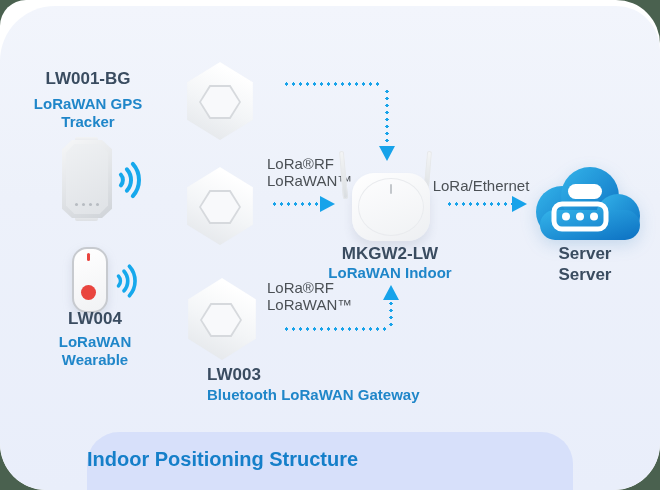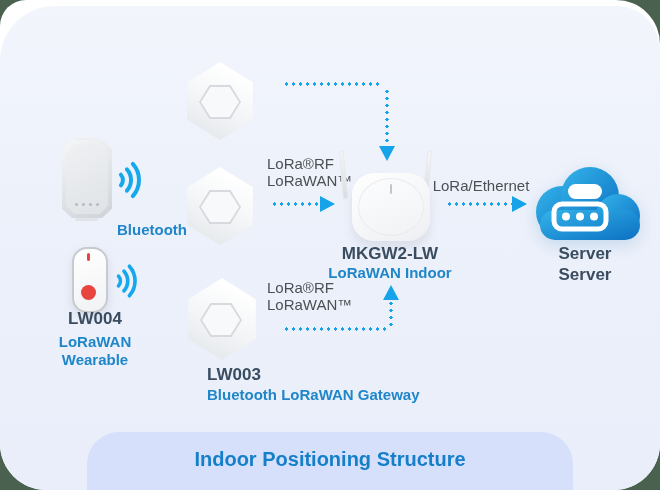--- a/index.html
+++ b/index.html
@@ -75,47 +75,51 @@
     background:linear-gradient(160deg,#fdfdfe,#f0f2f4);box-shadow:0 0 0 1px #e9ebee inset;}
   .gw-ind{left:38px;top:11px;width:2px;height:10px;background:#c3c7cb;border-radius:1px;}
   
   .dot-h{height:4px;background-image:radial-gradient(circle 1.7px at 50% 50%,#17a3ea 92%,rgba(23,163,234,0) 100%);background-size:7px 4px;background-repeat:repeat-x;}
   .dot-v{width:4px;background-image:radial-gradient(circle 1.7px at 50% 50%,#17a3ea 92%,rgba(23,163,234,0) 100%);background-size:4px 7px;background-repeat:repeat-y;}
   .arr-right{width:0;height:0;border-top:8px solid transparent;border-bottom:8px solid transparent;border-left:15px solid #17a3ea;}
   .arr-down{width:0;height:0;border-left:8px solid transparent;border-right:8px solid transparent;border-top:15px solid #17a3ea;}
   .arr-up{width:0;height:0;border-left:8px solid transparent;border-right:8px solid transparent;border-bottom:15px solid #17a3ea;}
   
   .banner{left:87px;top:432px;width:486px;height:58px;background:#d7e0fa;border-radius:32px 32px 0 0;}
-  .banner-title{width:100%;text-align:center;margin-top:16px;color:#157fc9;font-size:20px;font-weight:700;}
+  .banner-title{width:100%;margin-top:16px;color:#157fc9;font-size:20px;font-weight:700;}
 </style>
 </head>
 <body>
 
 <div class="abs card">
   <div class="abs panel"></div>
 
+  <div class="abs" style="left:23px;top:68px;width:130px;">
+    <div class="model">LW001-BG</div>
+    <div class="desc" style="margin-top:6px;">LoRaWAN GPS</div>
+    <div class="desc">Tracker</div>
+  </div>
 
   <div class="abs" style="left:62px;top:140px;width:50px;height:78px;">
     <div class="abs trk-tab" style="left:13px;top:-3px;"></div>
     <div class="abs trk-tab" style="left:13px;bottom:-3px;"></div>
     <div class="abs trk-body">
       <div class="abs trk-face"></div>
     </div>
     <div class="abs" style="left:0;top:52px;width:50px;text-align:center;">
       <span class="trk-dot"></span><span class="trk-dot"></span><span class="trk-dot"></span><span class="trk-dot"></span>
     </div>
   </div>
 
   <svg class="abs" style="left:114px;top:157px;" width="28" height="46" viewBox="0 0 28 46">
     <path d="M6.9 17.7 A8 8 0 0 1 6.9 28.3" fill="none" stroke="#16a8ec" stroke-width="4" stroke-linecap="round"></path>
     <path d="M12.9 12.3 A16 16 0 0 1 12.9 33.7" fill="none" stroke="#16a8ec" stroke-width="4" stroke-linecap="round"></path>
     <path d="M18.8 6.9 A24 24 0 0 1 18.8 39.1" fill="none" stroke="#16a8ec" stroke-width="4" stroke-linecap="round"></path>
   </svg>
 
-  <div class="abs desc" style="left:107px;top:221px;width:90px;">Bluetooth</div>
 
   <div class="abs" style="left:72px;top:247px;width:36px;height:66px;">
     <div class="abs lw4-body"></div>
     <div class="abs lw4-tick"></div>
     <div class="abs lw4-btn"></div>
   </div>
 
   <svg class="abs" style="left:112px;top:260px;" width="26" height="42" viewBox="0 0 28 46">
     <path d="M6.9 17.7 A8 8 0 0 1 6.9 28.3" fill="none" stroke="#16a8ec" stroke-width="4" stroke-linecap="round"></path>
     <path d="M12.9 12.3 A16 16 0 0 1 12.9 33.7" fill="none" stroke="#16a8ec" stroke-width="4" stroke-linecap="round"></path>

